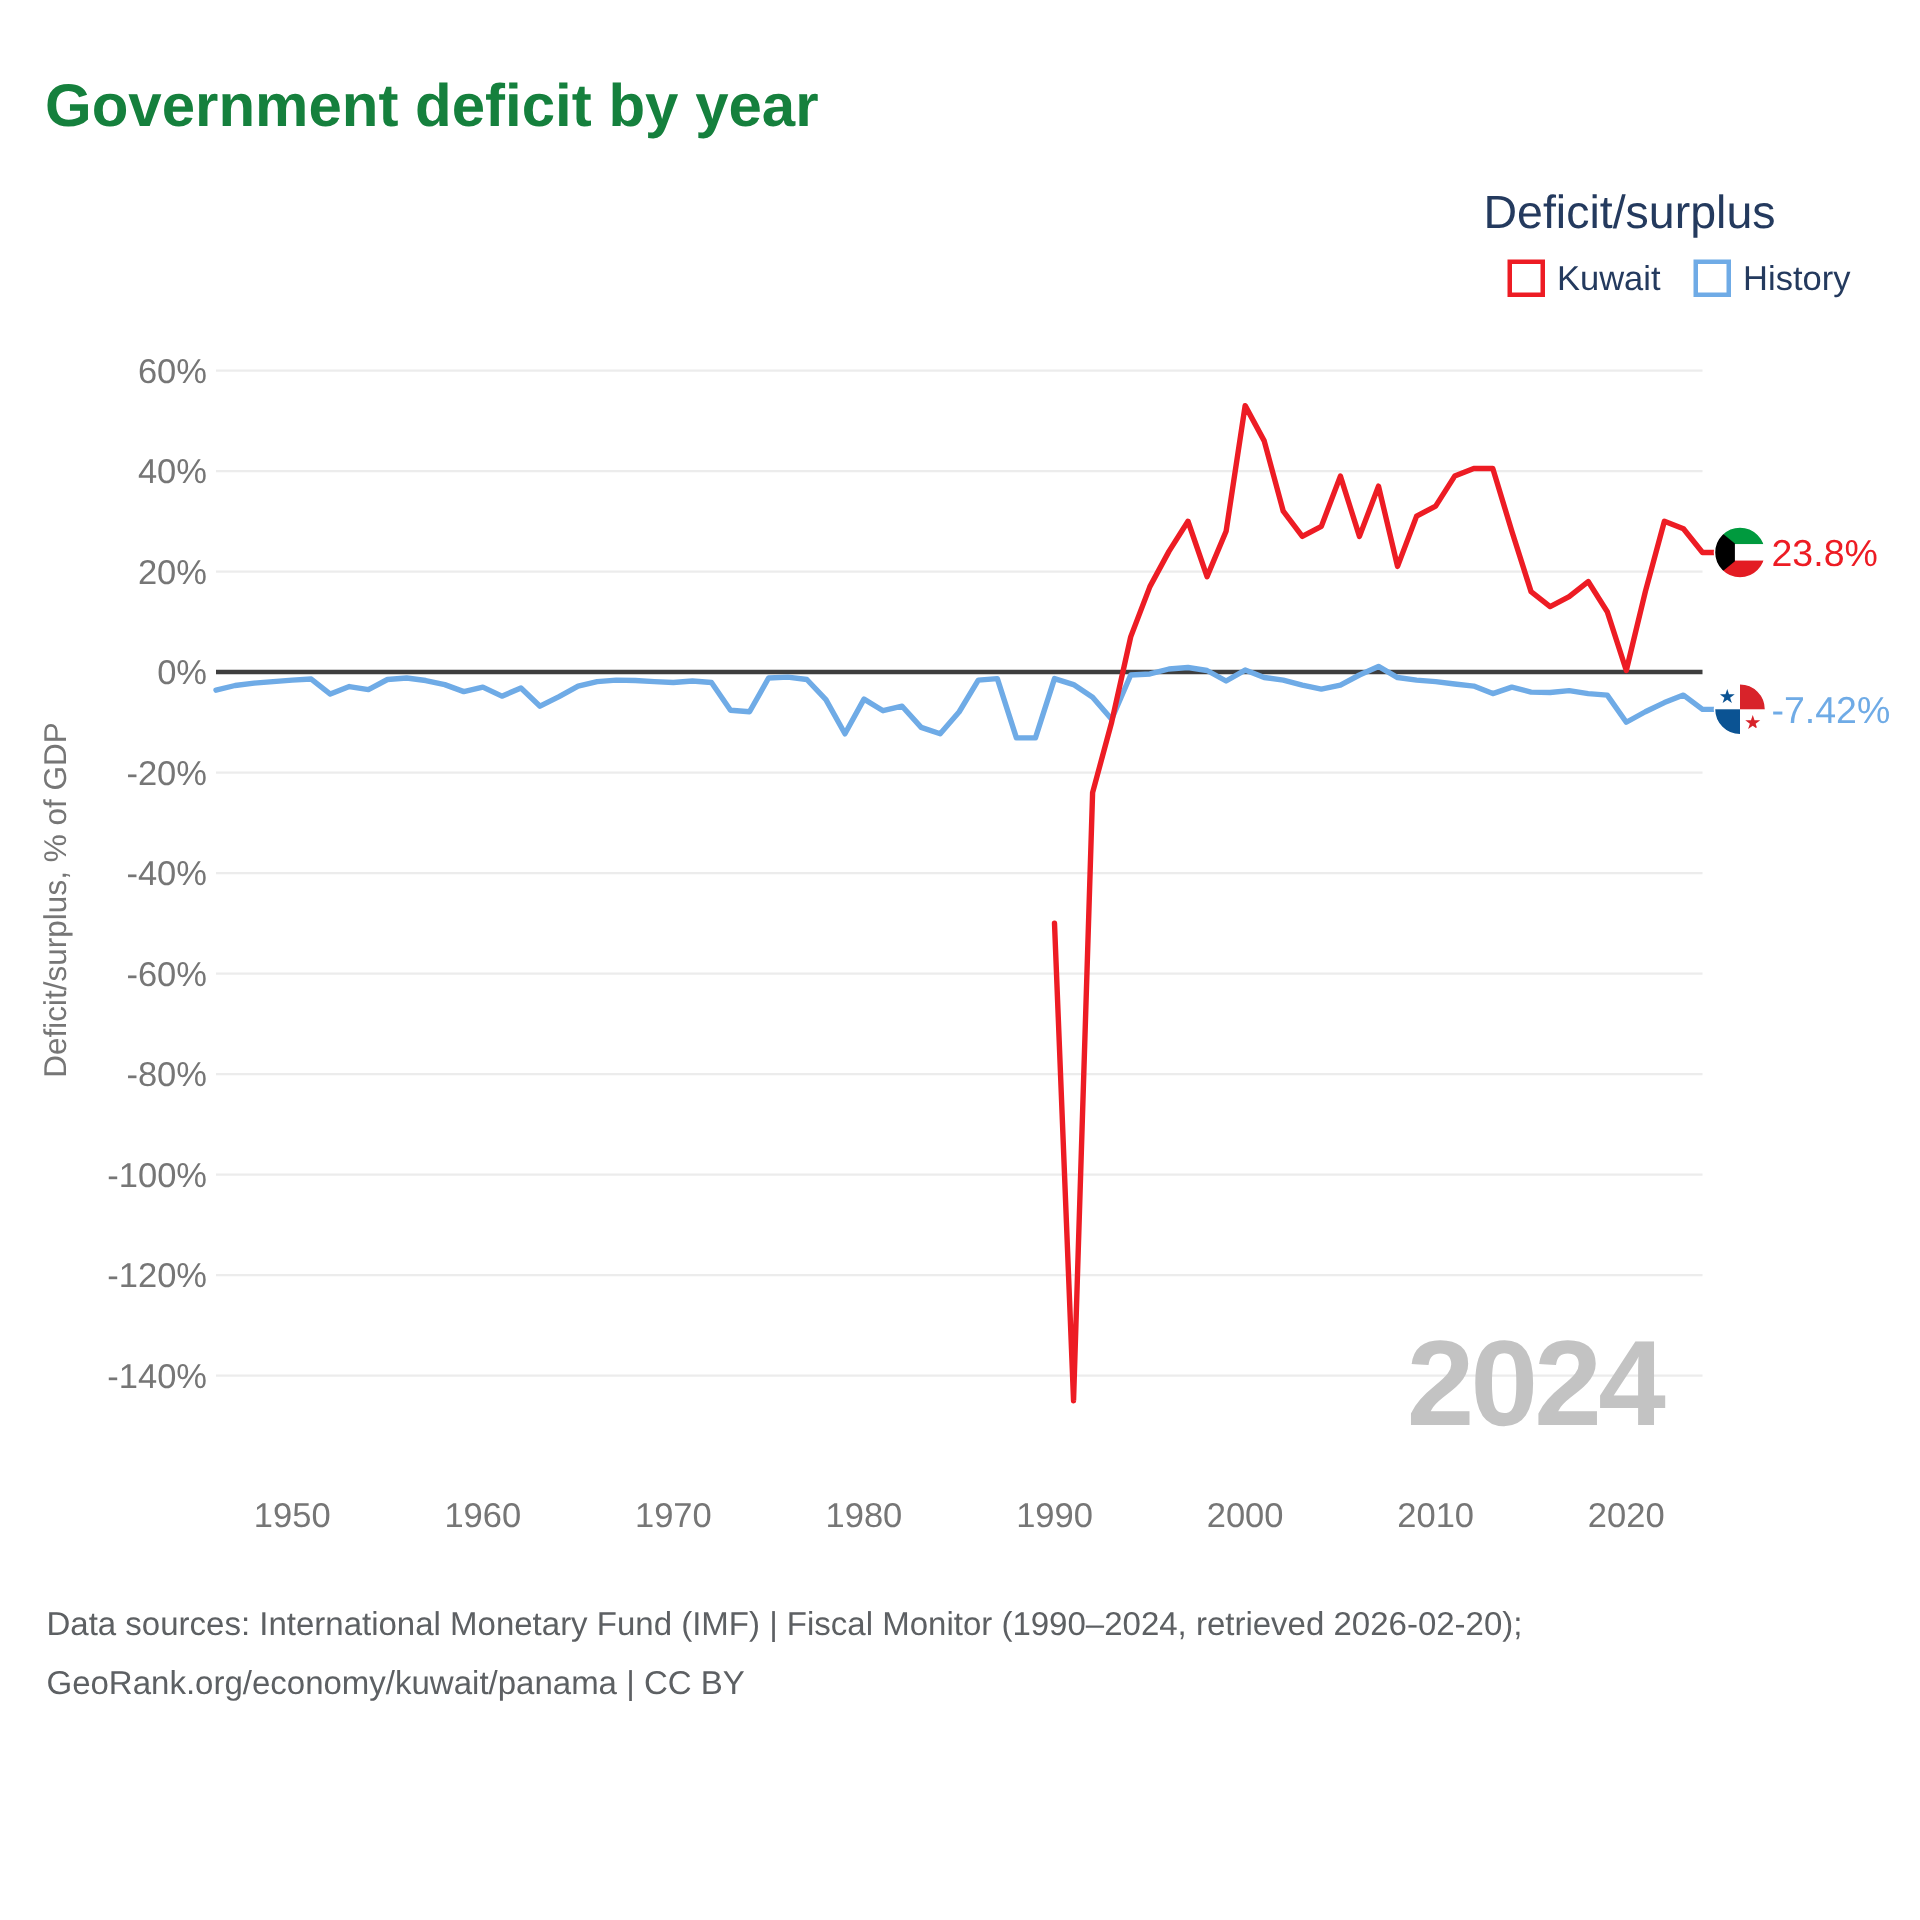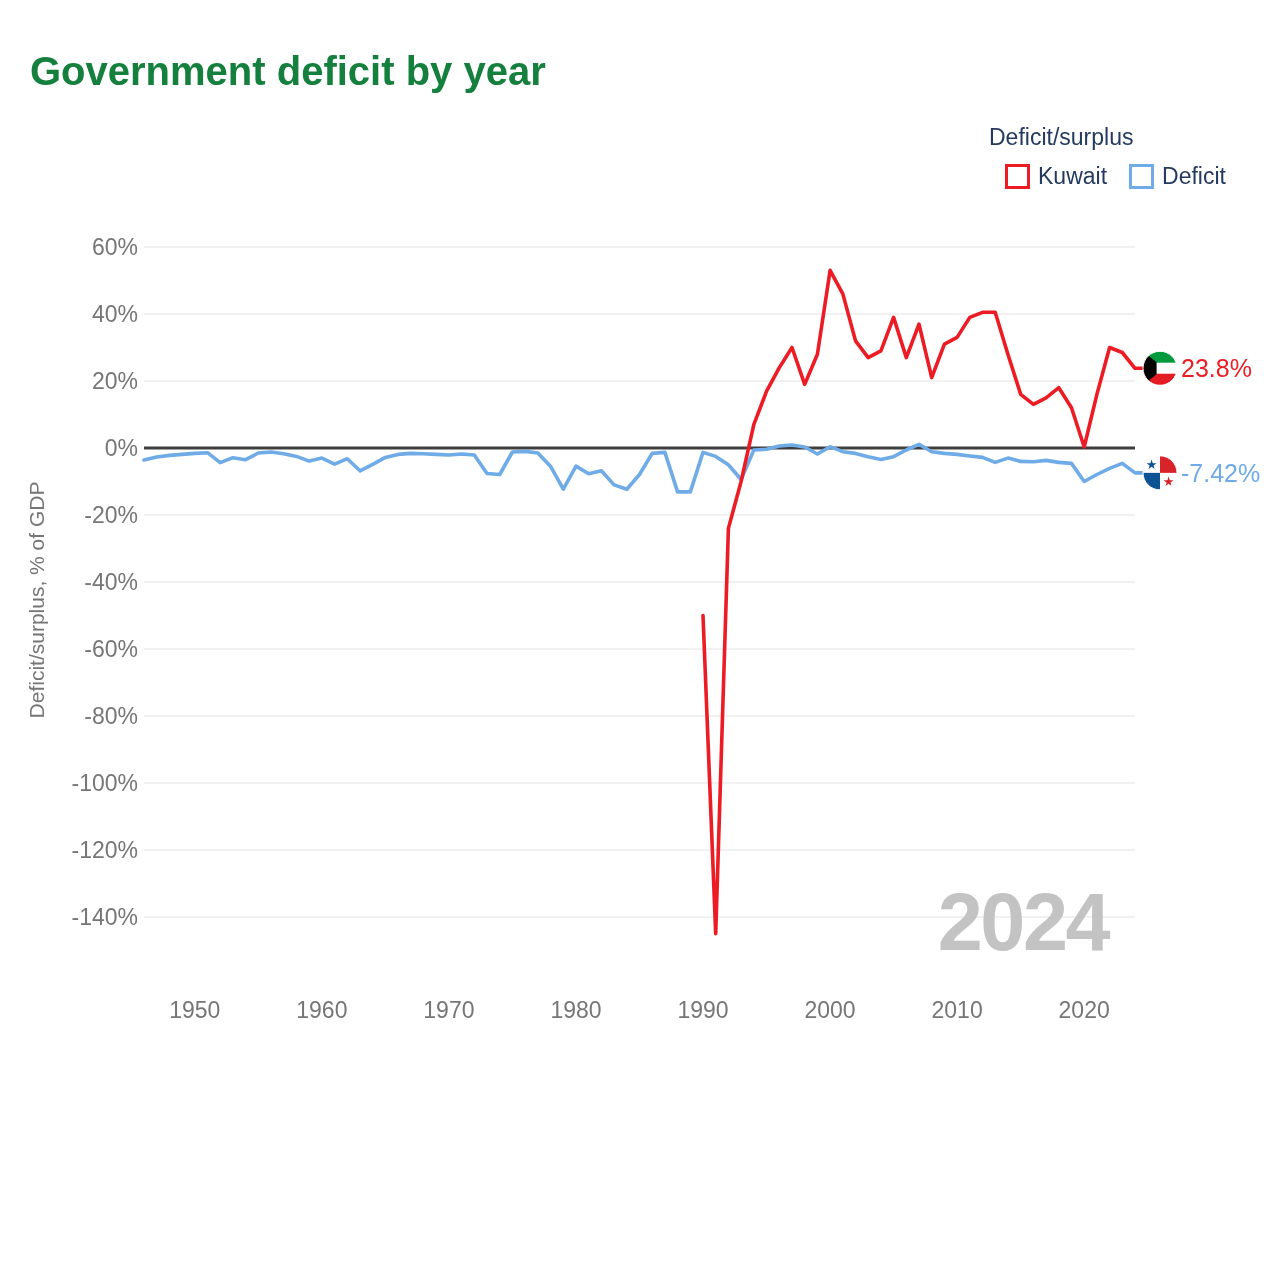--- a/index.html
+++ b/index.html
@@ -6,21 +6,21 @@
   body{
     width:1280px;height:1280px;position:relative;background:#ffffff;
     font-family:"Liberation Sans","DejaVu Sans",sans-serif;
     -webkit-font-smoothing:antialiased;overflow:hidden;
   }
   .page-title{
     position:absolute;left:30px;top:49px;margin:0;
     font-size:40px;font-weight:bold;color:#15803d;letter-spacing:0px;
   }
   .legend{position:absolute;left:989px;top:124px;}
-  .legend-title{font-size:23px;color:#243a5e;}
+  .legend-title{font-size:31px;color:#243a5e;}
   .legend-items{display:flex;align-items:center;gap:22px;margin-top:12px;padding-left:16px;}
   .legend-item{display:flex;align-items:center;font-size:23px;color:#243a5e;}
   .swatch{width:19px;height:19px;border:3px solid #000;background:#fff;margin-right:8px;flex:0 0 auto;}
   #chart-svg{position:absolute;left:0;top:0;}
   .footer{
     position:absolute;left:31px;top:1066px;width:1196px;
     font-size:22px;line-height:34px;color:#5d6063;
   }
   .footer .attribution{margin-top:5px;}
 </style>
@@ -31,21 +31,21 @@
 
 <div class="legend">
   <div class="legend-title">Deficit/surplus</div>
   <div class="legend-items">
     <div class="legend-item">
       <span class="swatch" style="border-color: rgb(237, 28, 36);"></span>
       <span>Kuwait</span>
     </div>
     <div class="legend-item">
       <span class="swatch" style="border-color: rgb(111, 171, 230);"></span>
-      <span>Deficit</span>
+      <span>History</span>
     </div>
   </div>
 </div>
 
 <svg id="chart-svg" width="1280" height="1280" viewBox="0 0 1280 1280">
     <line x1="144" y1="247" x2="1135" y2="247" stroke="#ececec" stroke-width="1.5"></line>
     <line x1="144" y1="314" x2="1135" y2="314" stroke="#ececec" stroke-width="1.5"></line>
     <line x1="144" y1="381" x2="1135" y2="381" stroke="#ececec" stroke-width="1.5"></line>
     <line x1="144" y1="515" x2="1135" y2="515" stroke="#ececec" stroke-width="1.5"></line>
     <line x1="144" y1="582" x2="1135" y2="582" stroke="#ececec" stroke-width="1.5"></line>
@@ -97,13 +97,15 @@
       <rect x="1160" y="455.85699999999997" width="17" height="17" fill="#d8232a"></rect>
       <rect x="1143" y="472.85699999999997" width="17" height="17" fill="#0b5393"></rect>
       <text x="1151.5" y="468.85699999999997" text-anchor="middle" font-size="13px" fill="#0b5393">★</text>
       <text x="1168.5" y="485.85699999999997" text-anchor="middle" font-size="13px" fill="#d8232a">★</text>
     </g>
     <circle cx="1160" cy="472.85699999999997" r="17" fill="none" stroke="#ffffff" stroke-width="1"></circle>
     <text x="1181" y="481.85699999999997" font-size="25px" fill="#6fabe6">-7.42%</text>
   </svg>
 
 <div class="footer">
+  <div>Data sources: International Monetary Fund (IMF) | Fiscal Monitor (1990–2024, retrieved 2026-02-20);</div>
+  <div class="attribution">GeoRank.org/economy/kuwait/panama | CC BY</div>
 </div>
 
 </body></html>

